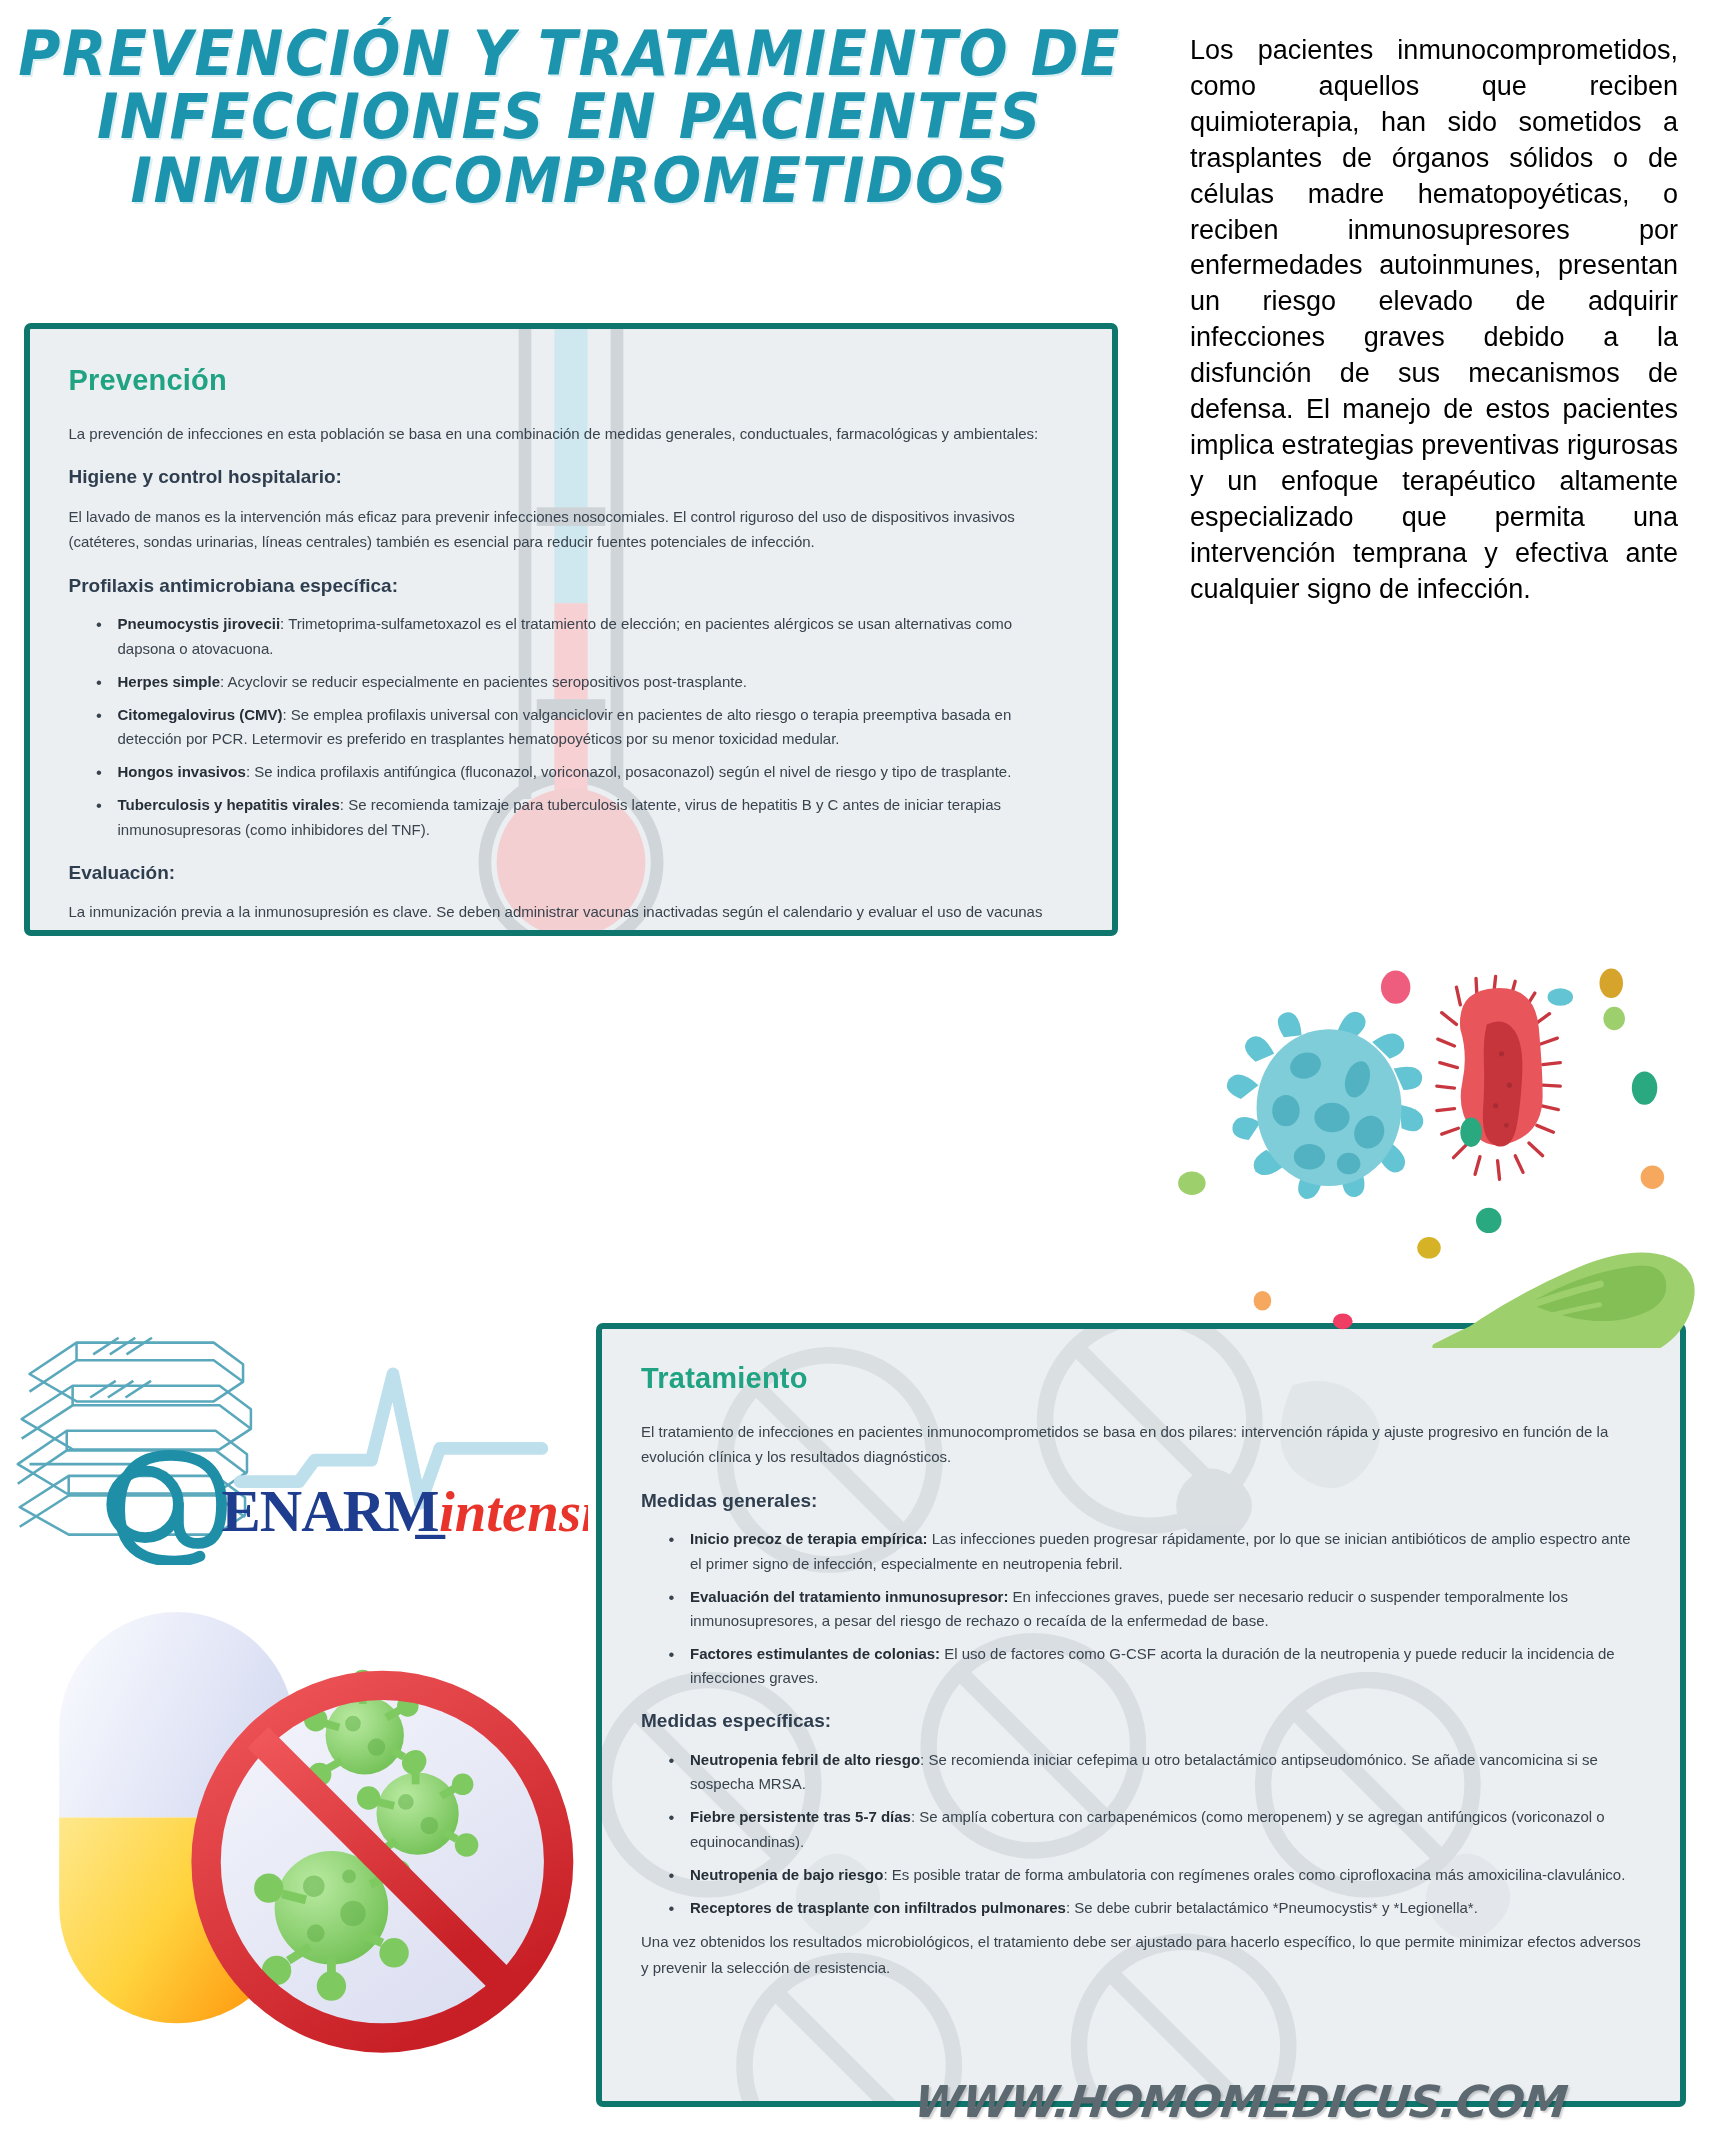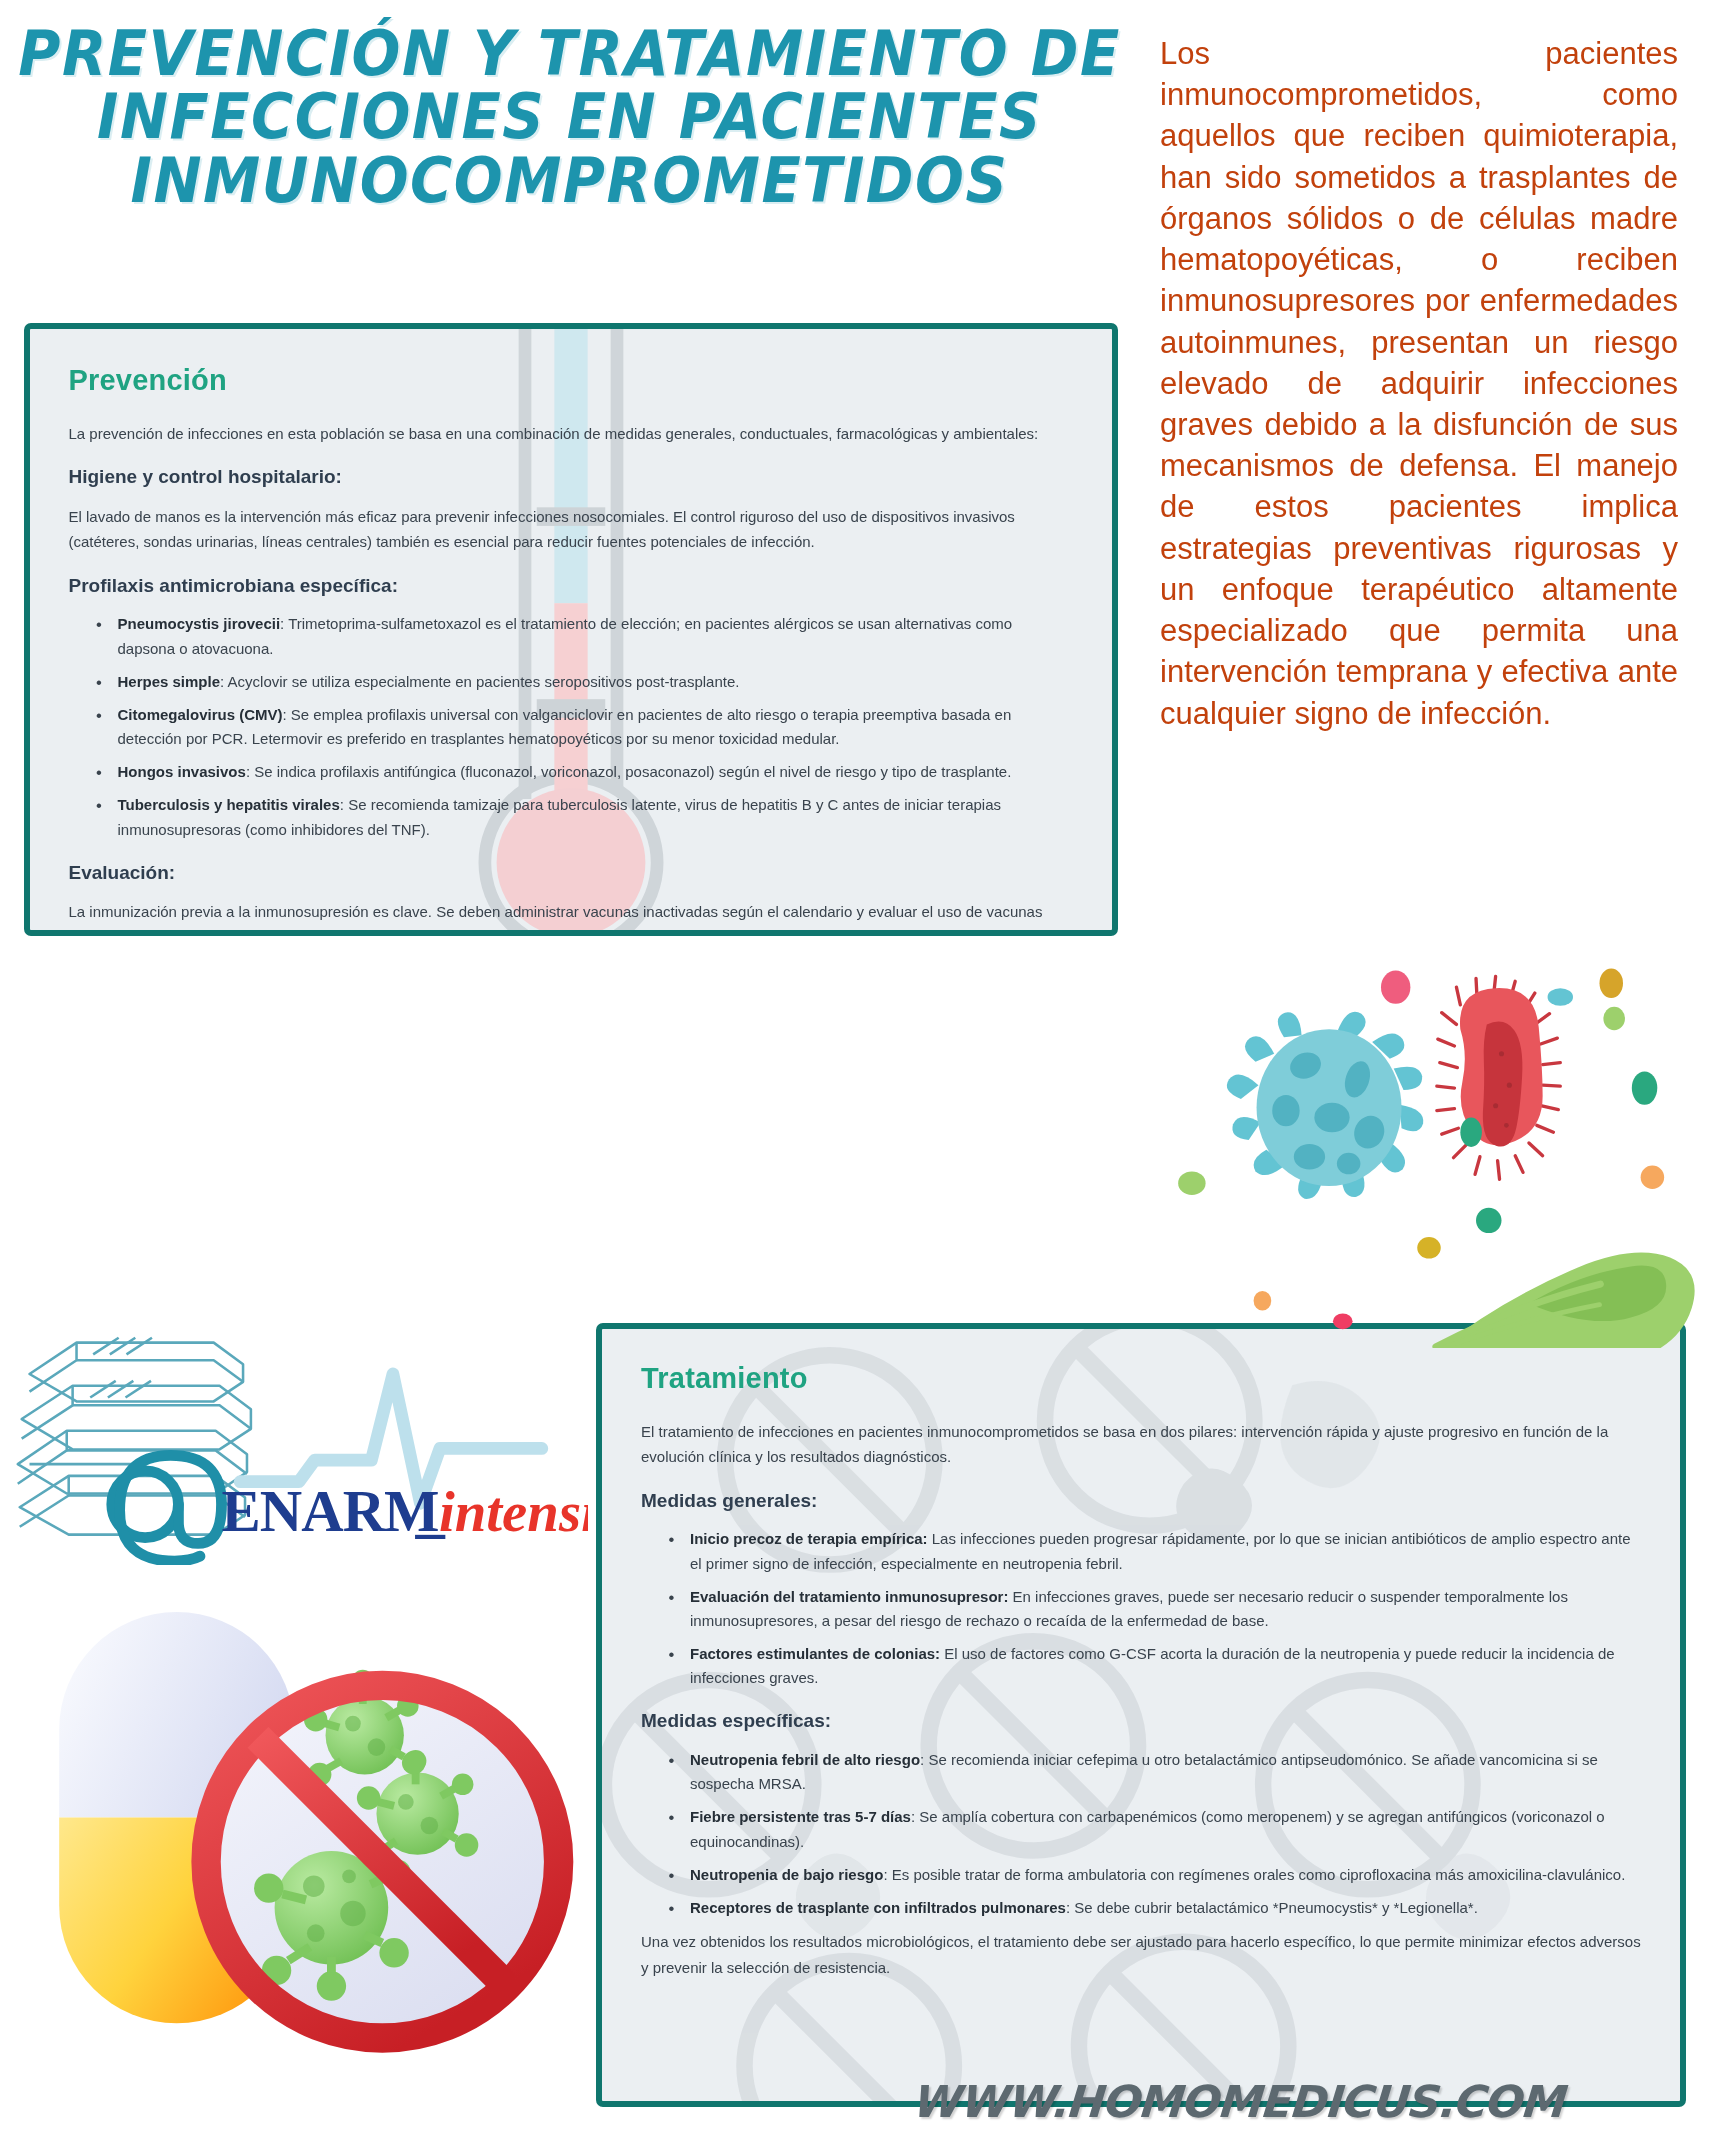--- a/index.html
+++ b/index.html
@@ -36,26 +36,27 @@
     white-space: nowrap;
   }
 
   
   .intro-col {
     position: absolute;
     left: 1160px; top: 33px;
     width: 518px;
   }
   .intro-col p {
-    font-size: 31px;
+    font-size: 27px;
     line-height: 1.33;
-    color: #c2410c;
+    color: #000000;
     text-align: justify;
     text-justify: inter-word;
     font-weight: 400;
+    margin-left: 30px;
   }
 
   
   .panel {
     position: absolute;
     background: #ebeff2;
     border: 6px solid #0f766e;
     border-radius: 6.9px;
     overflow: hidden;
   }
@@ -289,21 +290,21 @@
     <div class="panel-inner">
       <div class="panel-h1">Prevención</div>
       <div class="body-text">La prevención de infecciones en esta población se basa en una combinación de medidas generales, conductuales, farmacológicas y ambientales:</div>
 
       <div class="panel-h2">Higiene y control hospitalario:</div>
       <div class="body-text">El lavado de manos es la intervención más eficaz para prevenir infecciones nosocomiales. El control riguroso del uso de dispositivos invasivos (catéteres, sondas urinarias, líneas centrales) también es esencial para reducir fuentes potenciales de infección.</div>
 
       <div class="panel-h2">Profilaxis antimicrobiana específica:</div>
       <ul class="bullets">
           <li><b>Pneumocystis jirovecii</b><span>: Trimetoprima-sulfametoxazol es el tratamiento de elección; en pacientes alérgicos se usan alternativas como dapsona o atovacuona.</span></li>
-          <li><b>Herpes simple</b><span>: Acyclovir se utiliza especialmente en pacientes seropositivos post-trasplante.</span></li>
+          <li><b>Herpes simple</b><span>: Acyclovir se reducir especialmente en pacientes seropositivos post-trasplante.</span></li>
           <li><b>Citomegalovirus (CMV)</b><span>: Se emplea profilaxis universal con valganciclovir en pacientes de alto riesgo o terapia preemptiva basada en detección por PCR. Letermovir es preferido en trasplantes hematopoyéticos por su menor toxicidad medular.</span></li>
           <li><b>Hongos invasivos</b><span>: Se indica profilaxis antifúngica (fluconazol, voriconazol, posaconazol) según el nivel de riesgo y tipo de trasplante.</span></li>
           <li><b>Tuberculosis y hepatitis virales</b><span>: Se recomienda tamizaje para tuberculosis latente, virus de hepatitis B y C antes de iniciar terapias inmunosupresoras (como inhibidores del TNF).</span></li>
         </ul>
 
       <div class="panel-h2">Evaluación:</div>
       <div class="body-text">La inmunización previa a la inmunosupresión es clave. Se deben administrar vacunas inactivadas según el calendario y evaluar el uso de vacunas vivas caso por caso.</div>
 
     </div>
   </div>

